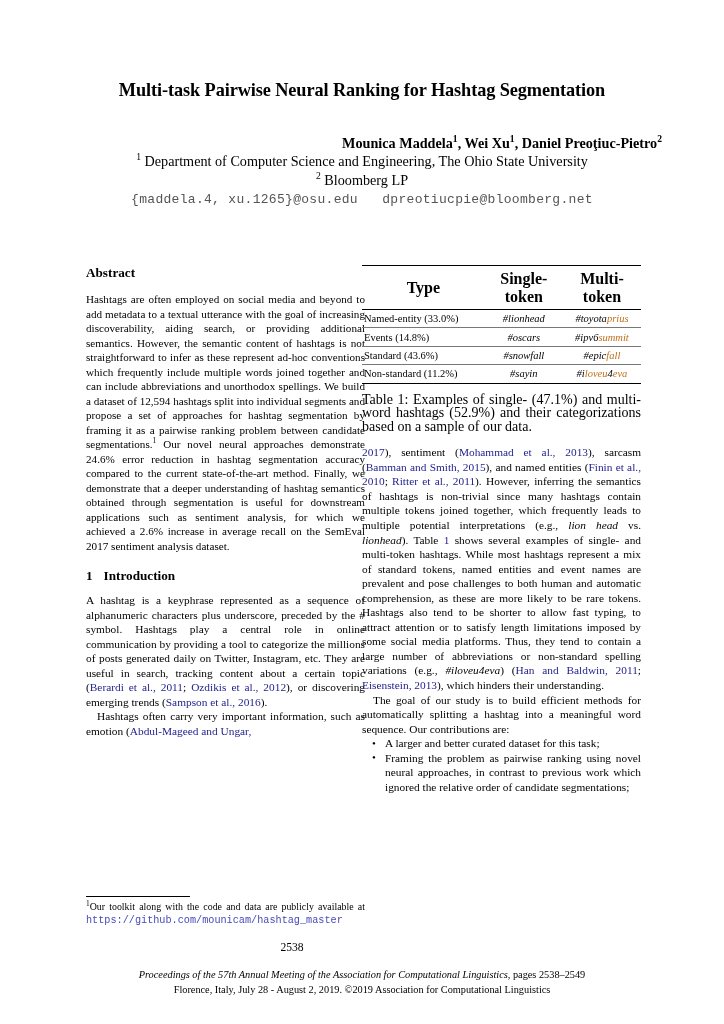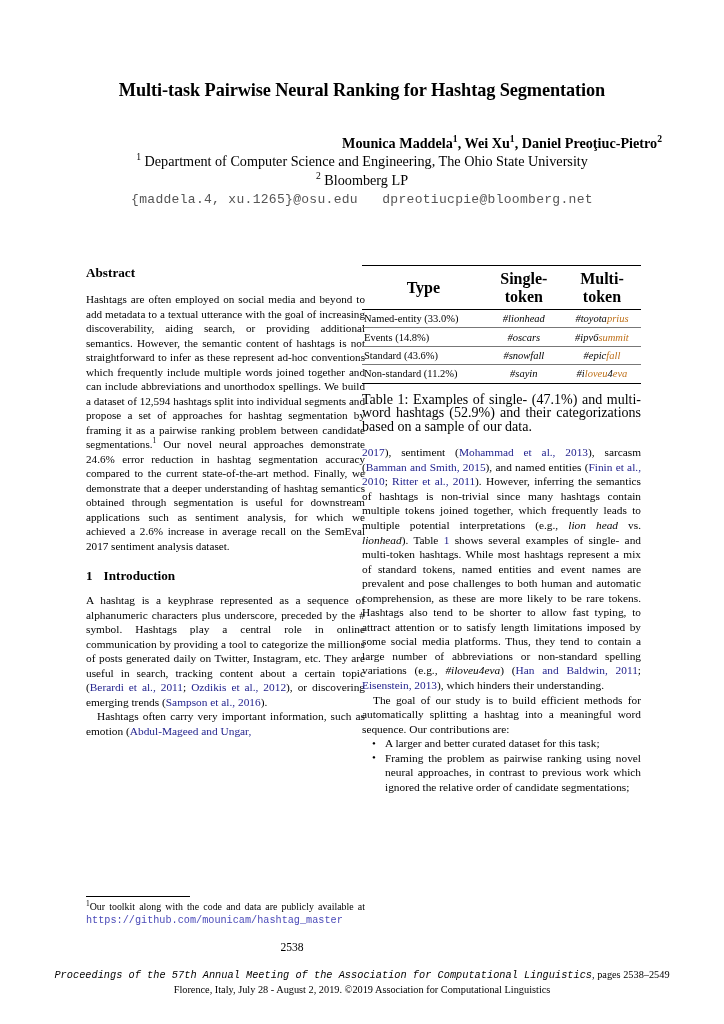--- a/index.html
+++ b/index.html
@@ -209,21 +209,21 @@
   }
   .footer {
     position: absolute;
     left: 0;
     top: 968px;
     width: 724px;
     text-align: center;
     font-size: 10.3px;
     line-height: 14.5px;
   }
-  .footer .ital { font-style: italic; font-family: Liberation Mono, monospace; }
+  .footer .ital { font-style: italic; }
 </style>
 </head>
 <body>
 
 <div class="page">
 
   <div class="title">Multi-task Pairwise Neural Ranking for Hashtag Segmentation</div>
 
   <div class="authors"><span>Mounica Maddela</span><sup>1</sup><span>, Wei Xu</span><sup>1</sup><span>, Daniel Preoţiuc-Pietro</span><sup>2</sup></div>
 

